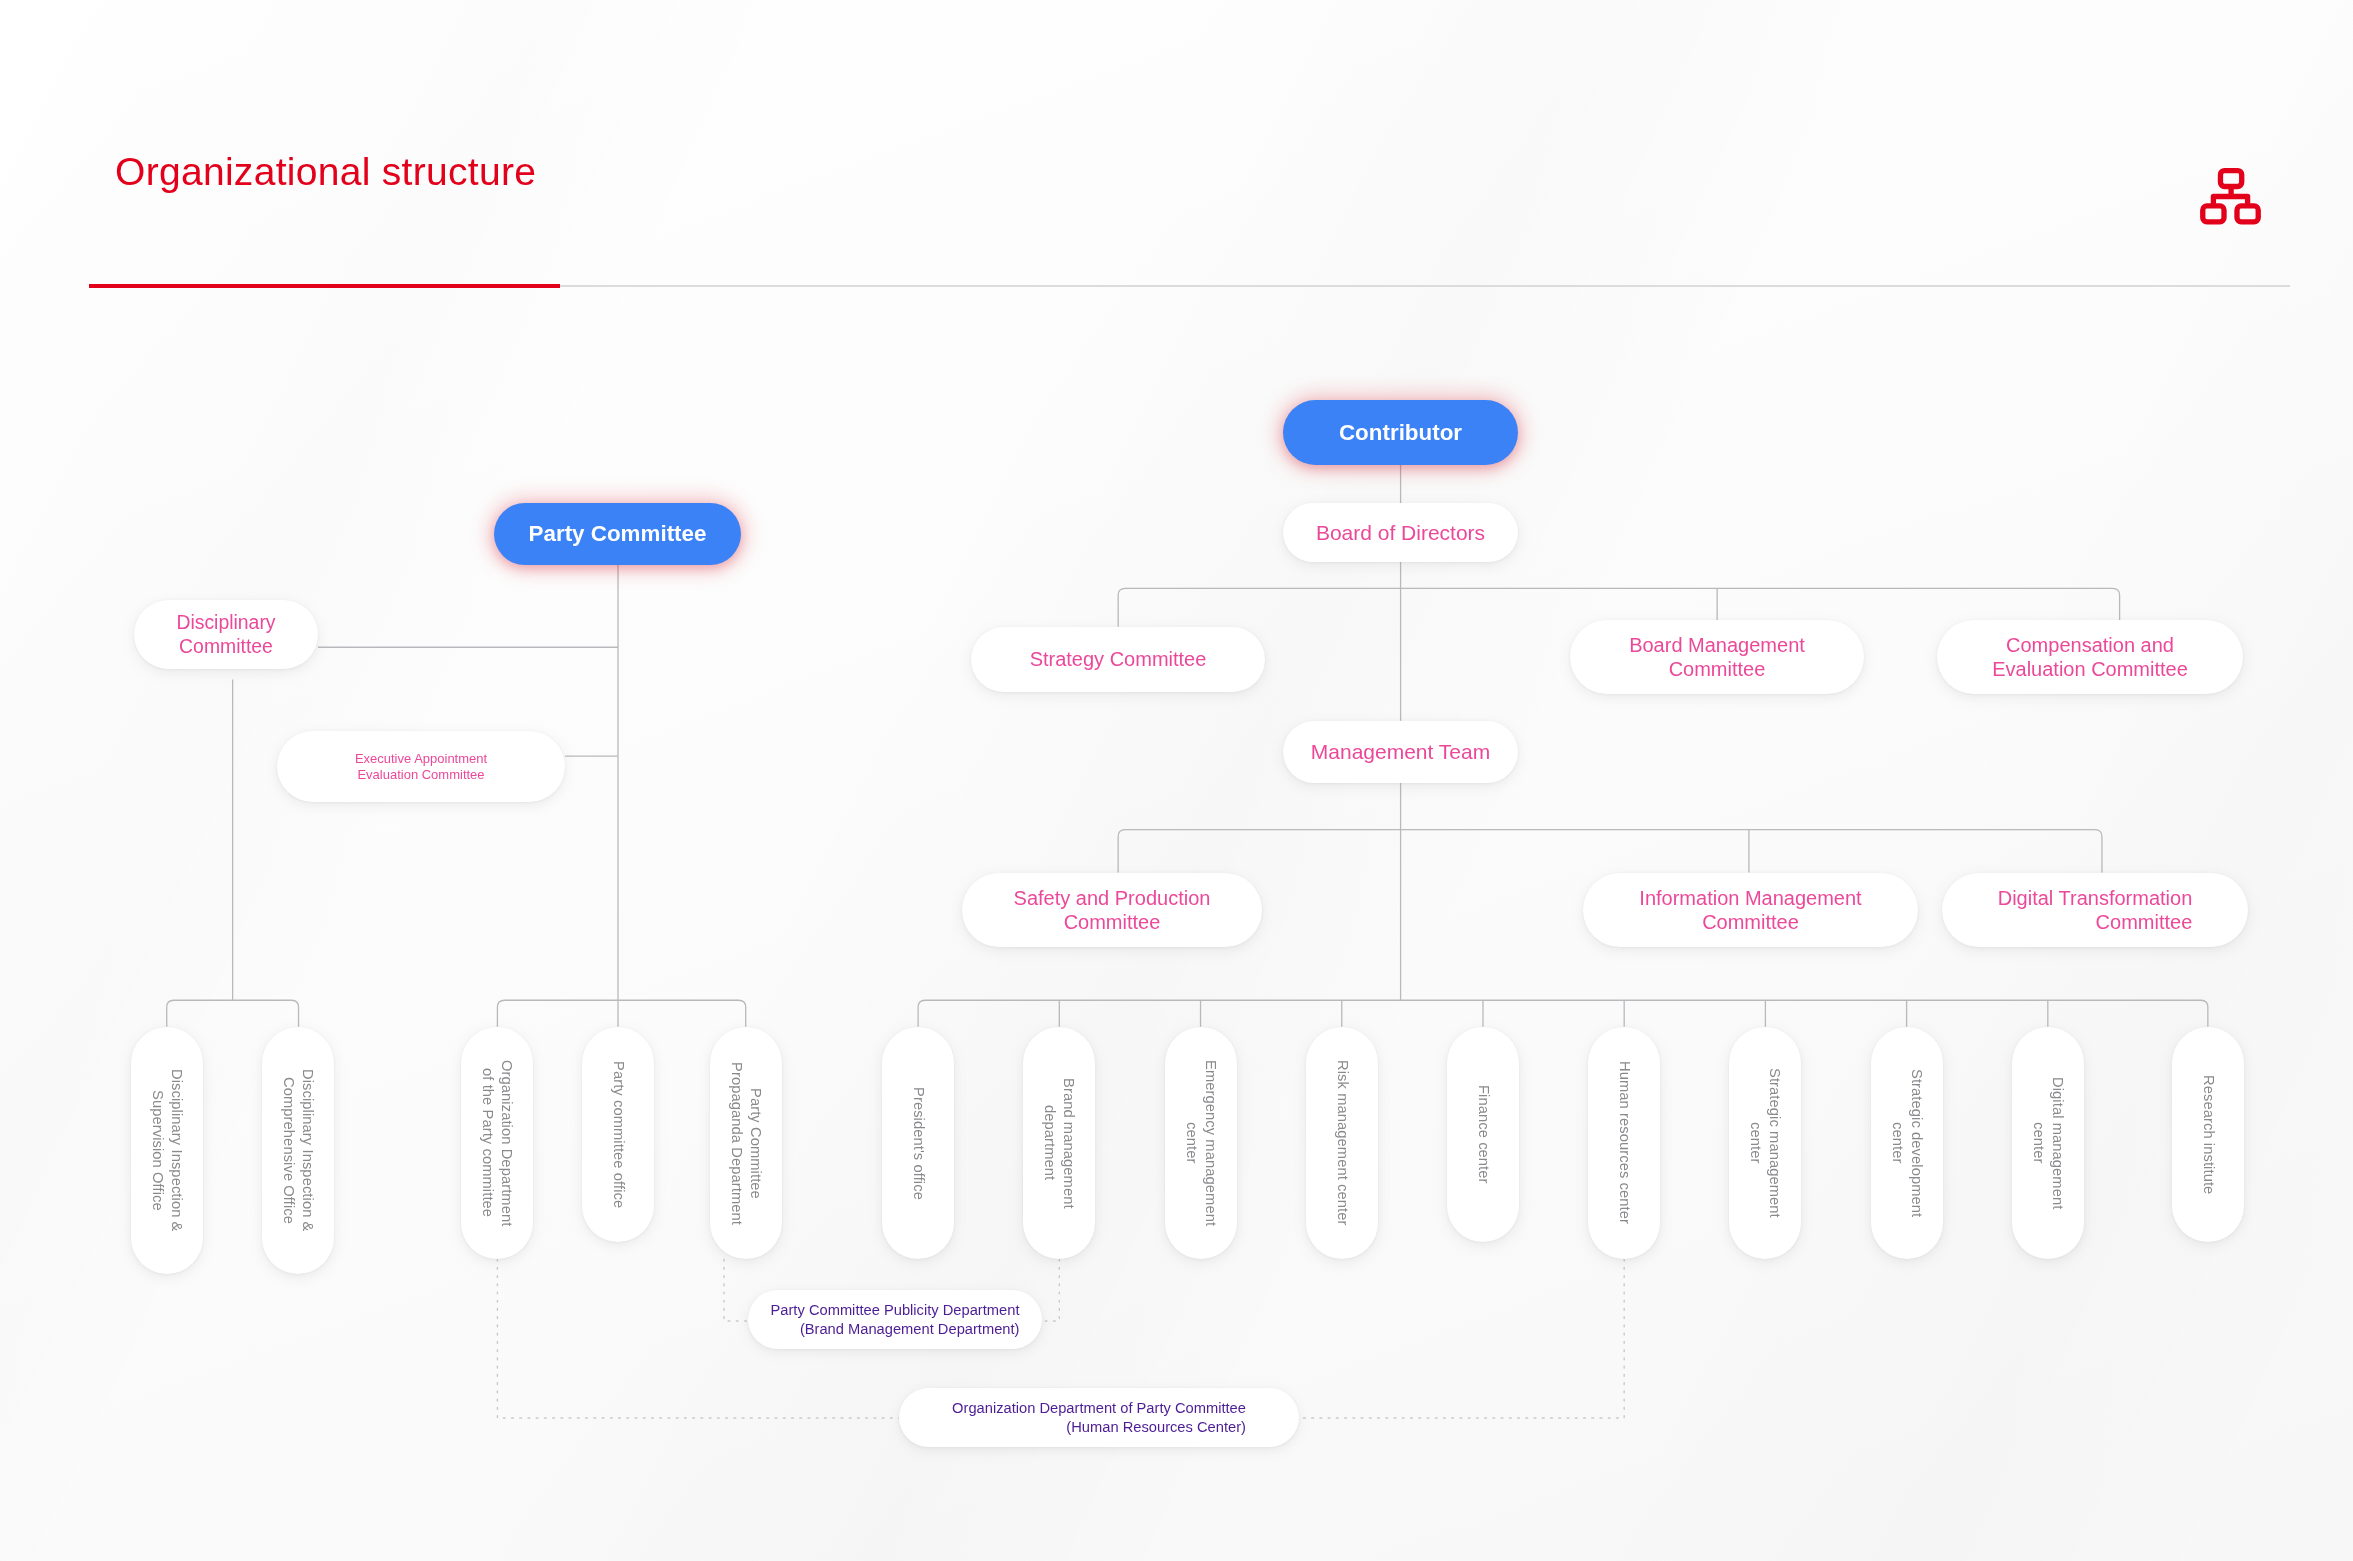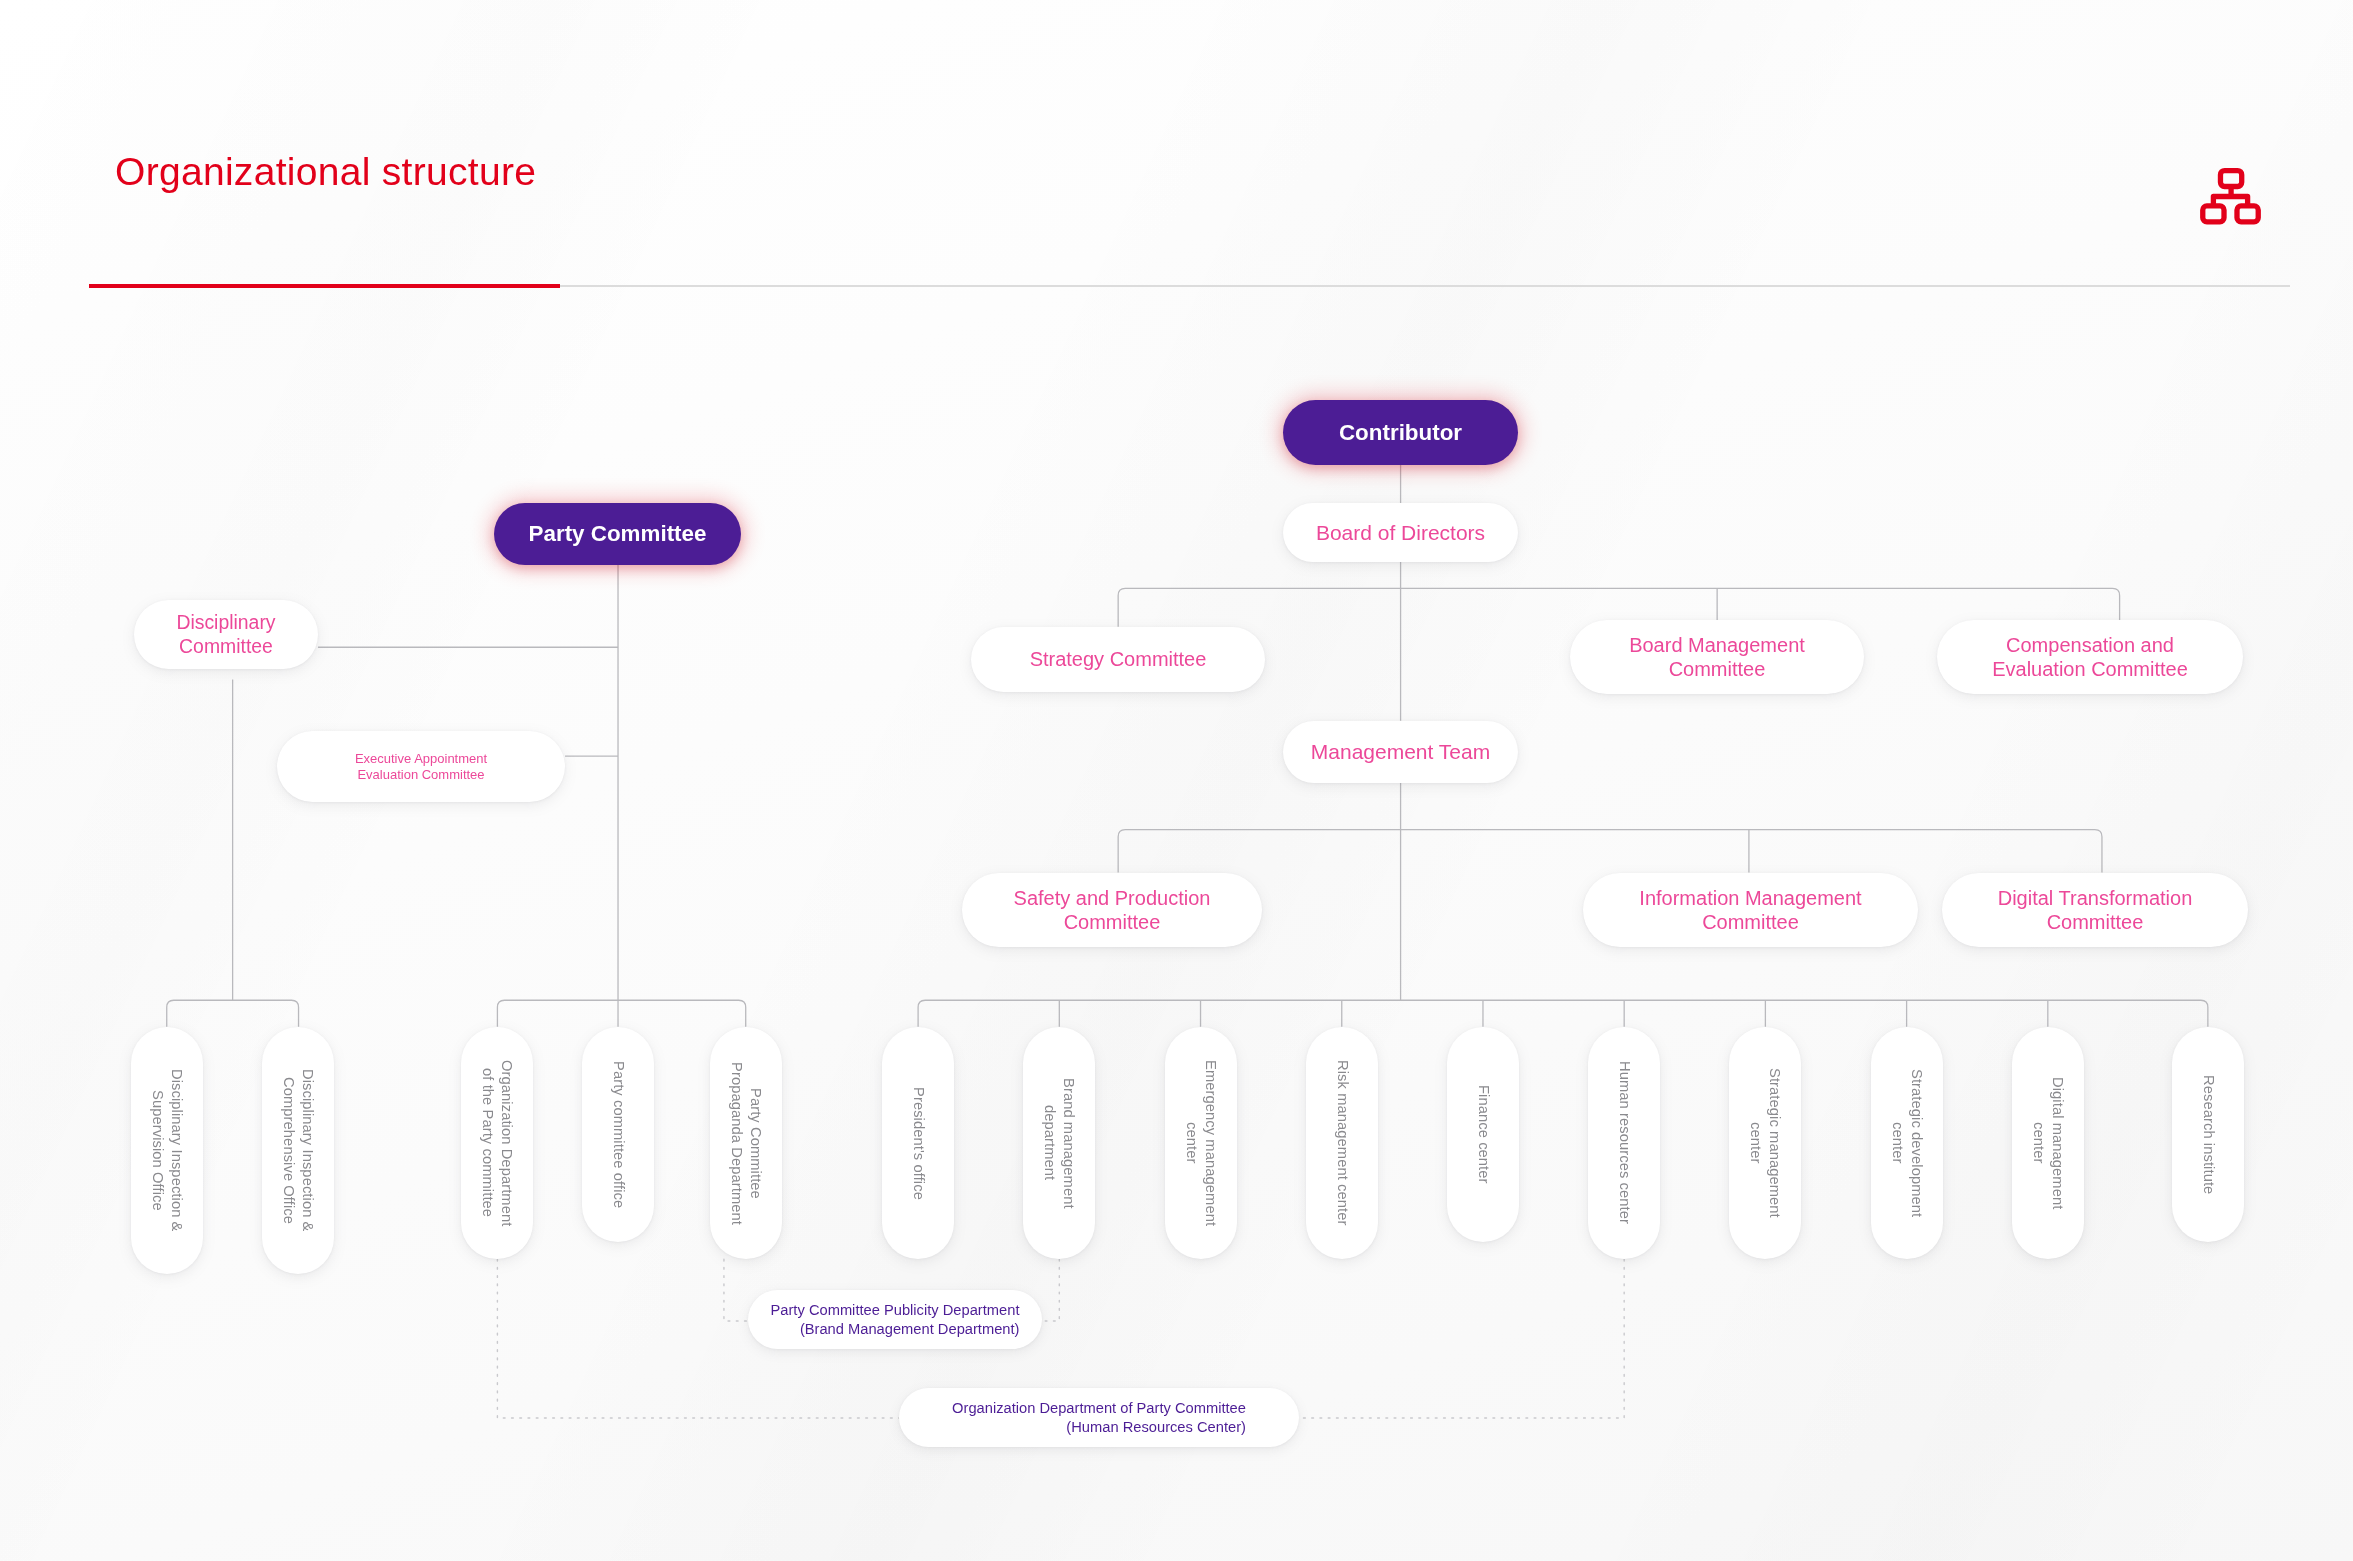--- a/index.html
+++ b/index.html
@@ -41,21 +41,21 @@
     box-sizing:border-box;
     display:flex; align-items:center; justify-content:center;
     text-align:center;
     border-radius:588px;
     background:#ffffff;
     box-shadow:0 3.5px 13px rgba(120,120,130,0.13), 0 0.6px 2.4px rgba(120,120,130,0.10);
     line-height:1.22;
     white-space:pre-line;
   }
   .node.primary{
-    background:#4c1d95;
+    background:#3b82f6;
     color:#ffffff;
     font-weight:700;
     box-shadow:0 0 20px 5.9px rgba(226,0,26,0.20), 0 3.5px 10.6px rgba(180,0,20,0.22);
   }
   .node.red-text{ color:#ec4899; }
 
   
   .vnode{
     position:absolute;
     box-sizing:border-box;
@@ -169,21 +169,21 @@
 Evaluation Committee</div>
 
 <div class="node red-text" style="left:1283px; top:721px; width:235px; height:62px; font-size:21px;">Management Team</div>
 
 <div class="node red-text" style="left:962px; top:873px; width:300px; height:74px; font-size:20px;">Safety and Production
 Committee</div>
 
 <div class="node red-text" style="left:1583px; top:873px; width:335px; height:74px; font-size:20px;">Information Management
 Committee</div>
 
-<div class="node red-text" style="left:1942px; top:873px; width:306px; height:74px; font-size:20px;">Digital Transformation
+<div class="node red-text" style="left:1942px; top:873px; width:306px; height:74px; font-size:20px;text-align:right;">Digital Transformation
 Committee</div>
 
 <div class="node red-text" style="left:134px; top:600px; width:184px; height:69px; font-size:19.4px;">Disciplinary
 Committee</div>
 
 <div class="node red-text" style="left:277px; top:731px; width:288px; height:71px; font-size:13px;">Executive Appointment
 Evaluation Committee</div>
 
 <div class="vnode" style="left:131px; top:1027px; width:72px; height:247px;">
   <span class="vlabel">Disciplinary Inspection &amp;

